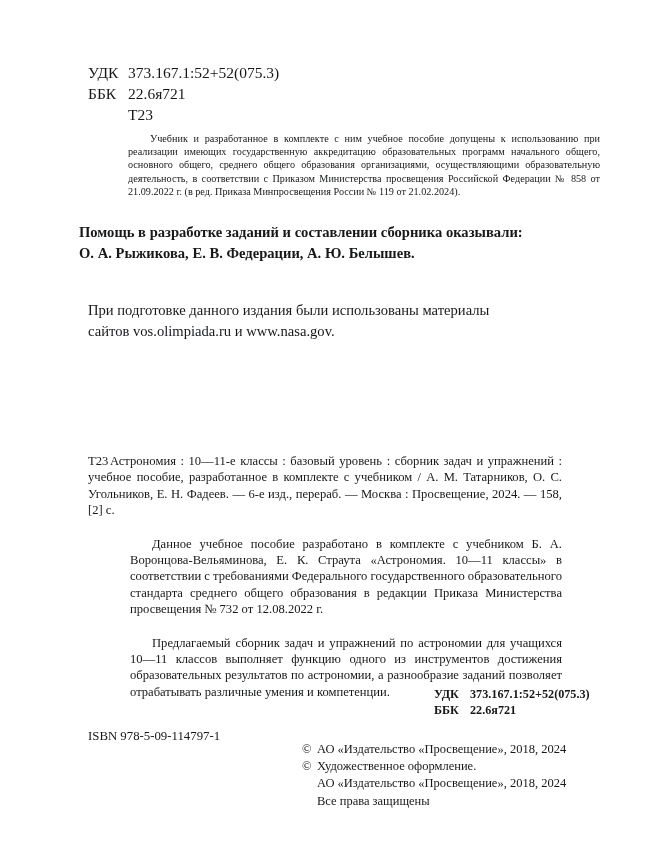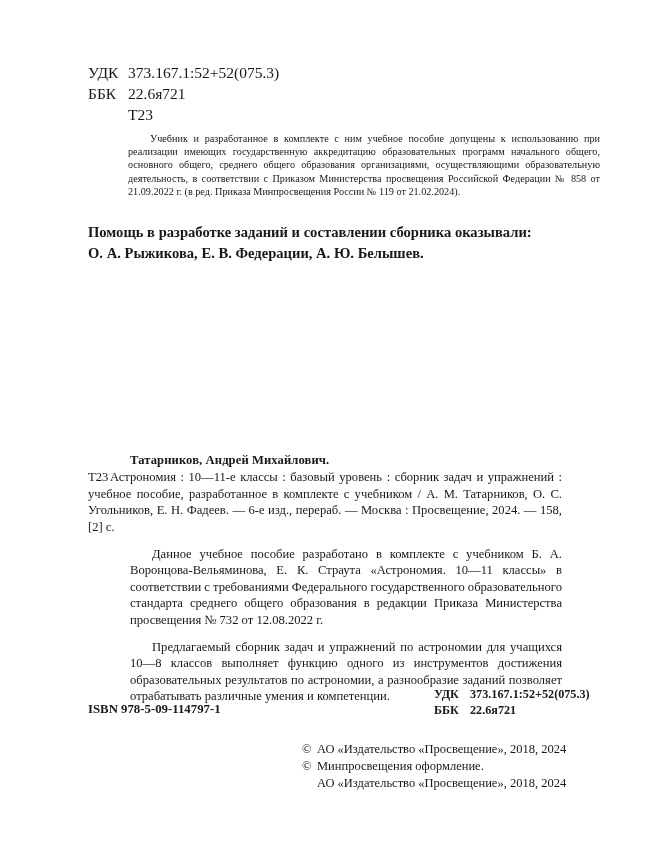--- a/index.html
+++ b/index.html
@@ -54,21 +54,21 @@
     text-align: justify;
     text-align-last: left;
     text-indent: 22px;
     hyphens: manual;
     margin-left: 40px;
   }
 
   
   .ack {
     position: absolute;
-    left: 88px;
+    left: 79px;
     top: 222px;
     width: 474px;
     font-size: 14.6px;
     line-height: 21px;
     font-weight: bold;
   }
 
   
   .sources {
     position: absolute;
@@ -113,21 +113,21 @@
     margin-left: 42px;
     text-indent: 22px;
     margin-top: 1px;
     font-size: 12.9px;
   }
   .record .note {
     margin-left: 42px;
     text-align: justify;
     text-align-last: left;
     text-indent: 22px;
-    margin-top: 11px;
+    margin-top: 17px;
   }
 
   
   .codes-bottom {
     position: absolute;
     left: 434px;
     top: 686px;
     font-size: 12.2px;
     line-height: 16px;
     font-weight: bold;
@@ -135,23 +135,23 @@
   }
   .codes-bottom .lbl {
     display: inline-block;
     width: 36px;
   }
 
   
   .isbn-foot {
     position: absolute;
     left: 88px;
-    top: 702px;
+    top: 729px;
     font-size: 12.8px;
-    font-weight: bold;
+    font-weight: normal;
     white-space: nowrap;
   }
   .copyright {
     position: absolute;
     left: 302px;
     top: 741px;
     width: 270px;
     font-size: 12.5px;
     line-height: 17.2px;
   }
@@ -183,37 +183,41 @@
     <span class="row row-t23">Т23</span>
   </div>
 
   <div class="approval">Учебник и разработанное в комплекте с ним учебное пособие допущены к использованию при реализации имеющих государственную аккредитацию образовательных программ начального общего, основного общего, среднего общего образования организациями, осуществляющими образовательную деятельность, в соответствии с Приказом Министерства просвещения Российской Федерации № 858 от 21.09.2022 г. (в ред. Приказа Минпросвещения России № 119 от 21.02.2024).</div>
 
   <div class="ack">
     <div>Помощь в разработке заданий и составлении сборника оказывали:</div>
     <div>О. А. Рыжикова, Е. В. Федерации, А. Ю. Белышев.</div>
   </div>
 
+  <div class="sources">
+    <div>При подготовке данного издания были использованы материалы</div>
+    <div>сайтов vos.olimpiada.ru и www.nasa.gov.</div>
+  </div>
 
   <div class="record">
-    <div class="author">Татарников, Андрей Михайлович.</div>
     <div class="entry-wrap">
       <div class="shelf">Т23</div>
       <div class="entry">Астрономия : 10—11-е классы : базовый уровень : сборник задач и упражнений : учебное пособие, разработанное в комплекте с учебником / А. М. Татарников, О. С. Угольников, Е. Н. Фадеев. — 6-е изд., перераб. — Москва : Просвещение, 2024. — 158, [2] с.</div>
     </div>
     <div class="note">Данное учебное пособие разработано в комплекте с учебником Б. А. Воронцова-Вельяминова, Е. К. Страута «Астрономия. 10—11 классы» в соответствии с требованиями Федерального государственного образовательного стандарта среднего общего образования в редакции Приказа Министерства просвещения № 732 от 12.08.2022 г.</div>
-    <div class="note">Предлагаемый сборник задач и упражнений по астрономии для учащихся 10—8 классов выполняет функцию одного из инструментов достижения образовательных результатов по астрономии, а разнообразие заданий позволяет отрабатывать различные умения и компетенции.</div>
+    <div class="note">Предлагаемый сборник задач и упражнений по астрономии для учащихся 10—11 классов выполняет функцию одного из инструментов достижения образовательных результатов по астрономии, а разнообразие заданий позволяет отрабатывать различные умения и компетенции.</div>
   </div>
 
   <div class="codes-bottom">
     <span class="row" style="display:block"><span class="lbl">УДК</span><span>373.167.1:52+52(075.3)</span></span>
     <span class="row" style="display:block"><span class="lbl">ББК</span><span>22.6я721</span></span>
   </div>
 
   <div class="isbn-foot">ISBN 978-5-09-114797-1</div>
 
   <div class="copyright">
     <span class="cline"><span class="mark">©</span><span>АО «Издательство «Просвещение», 2018, 2024</span></span>
-    <span class="cline"><span class="mark">©</span><span>Минпросвещения оформление.</span></span>
+    <span class="cline"><span class="mark">©</span><span>Художественное оформление.</span></span>
     <span class="cont">АО «Издательство «Просвещение», 2018, 2024</span>
+    <span class="cont">Все права защищены</span>
   </div>
 
 </div>
 
 </body></html>

